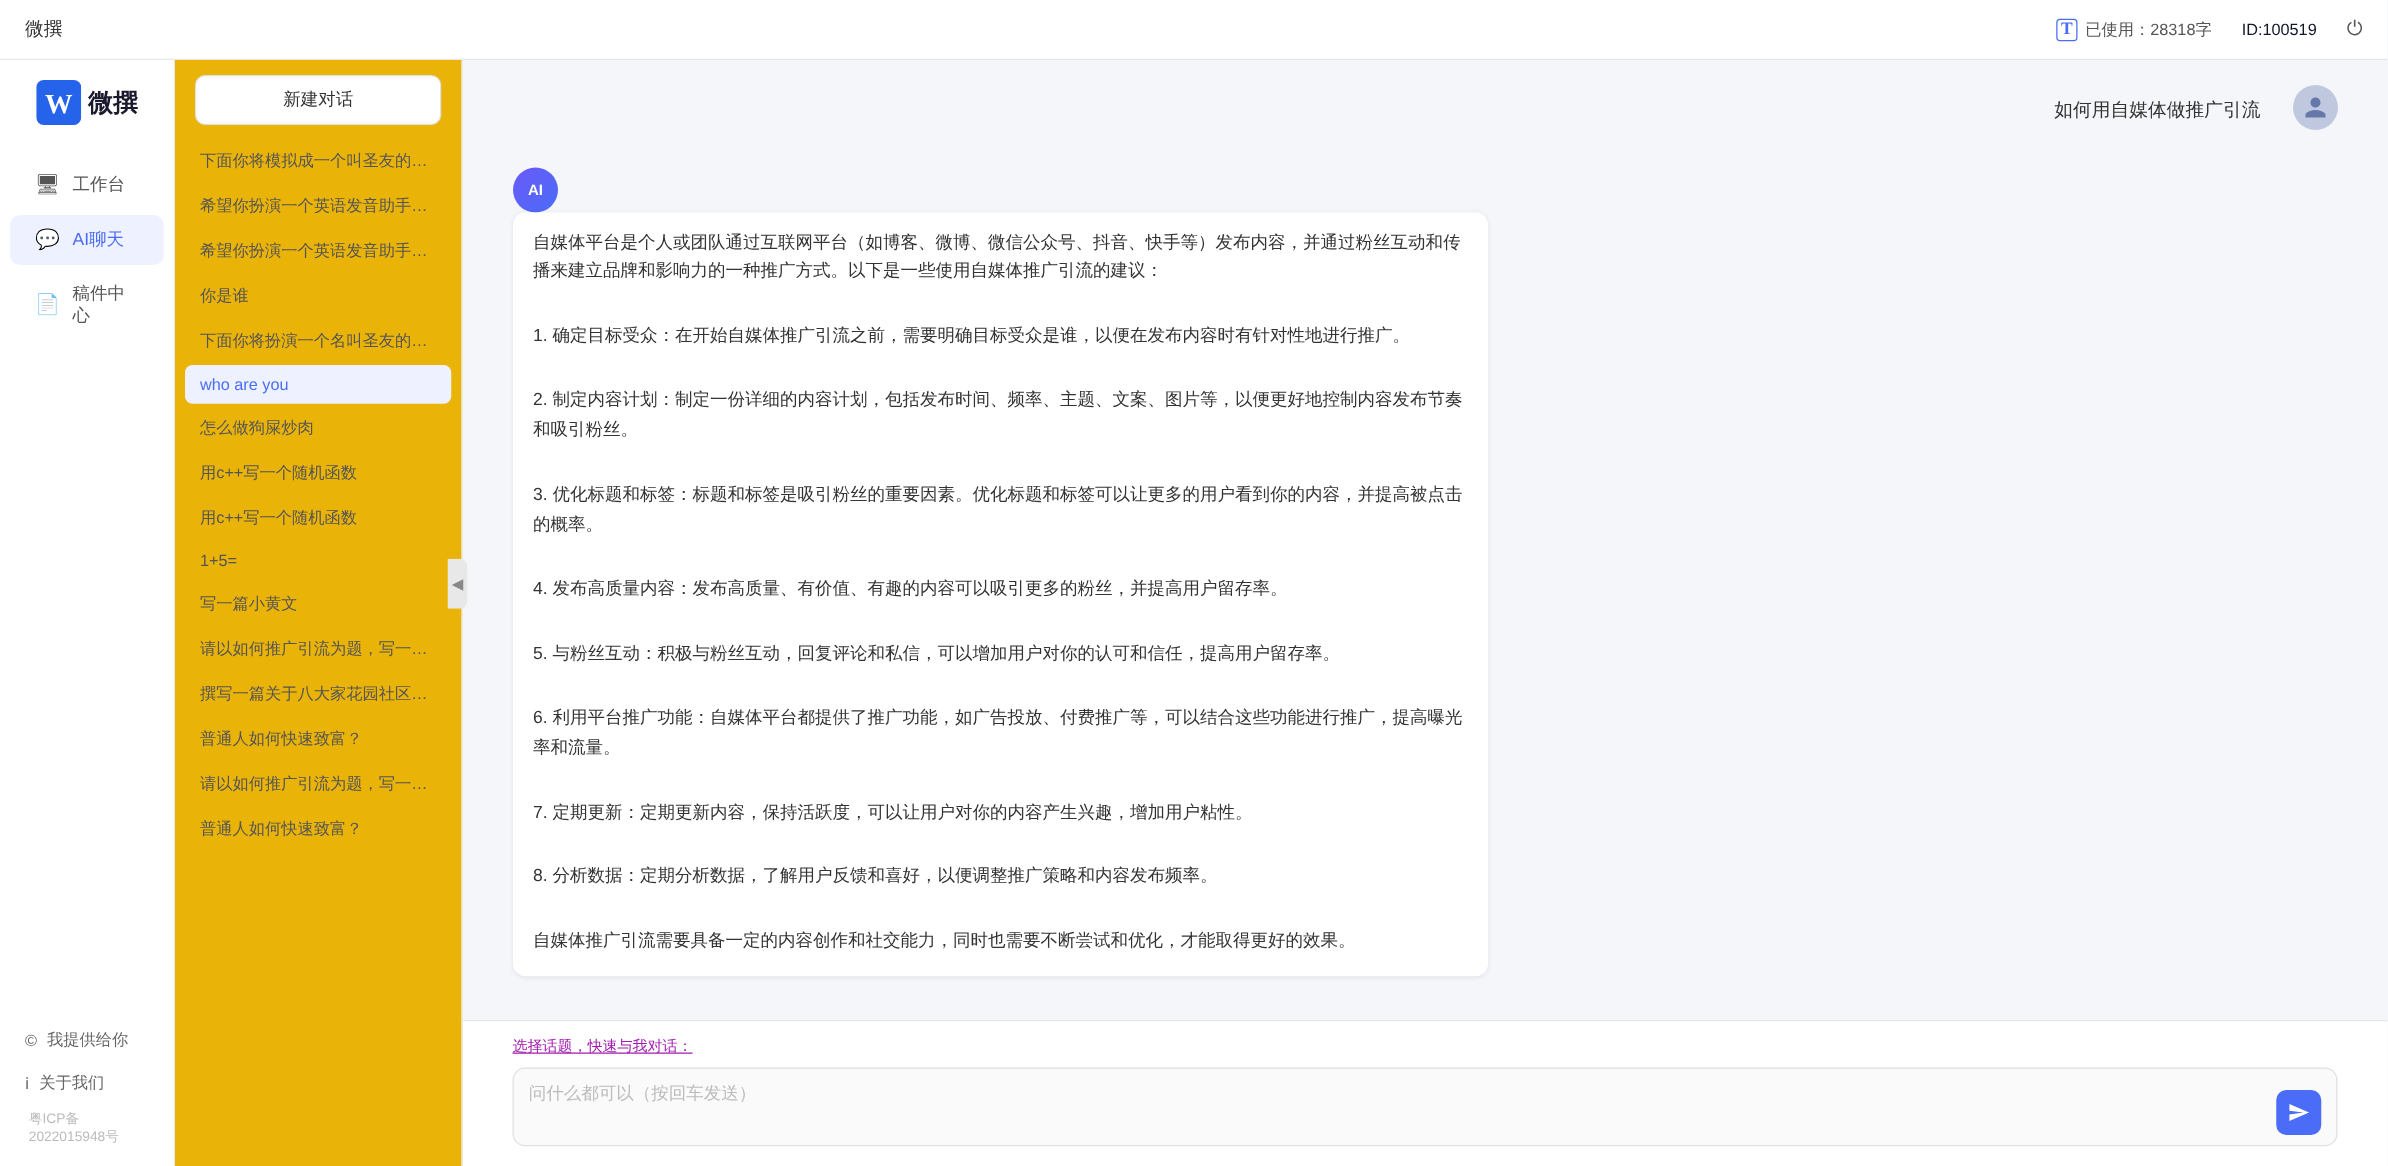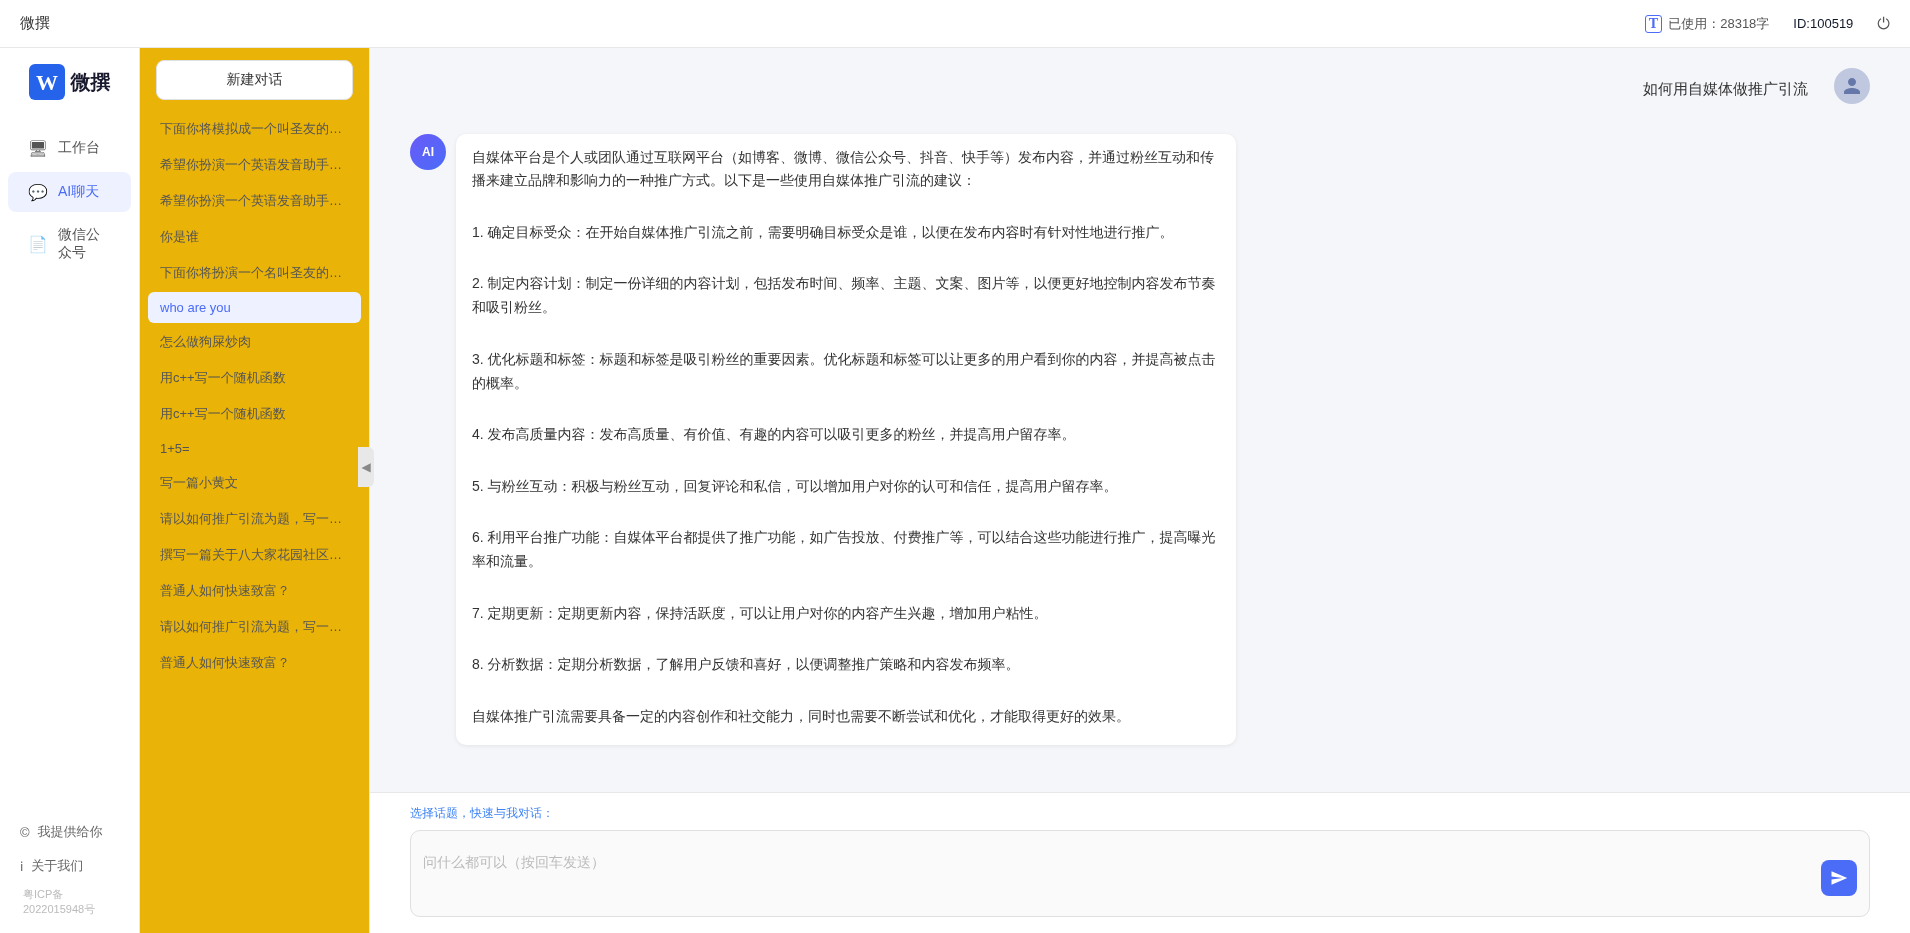--- a/index.html
+++ b/index.html
@@ -172,20 +172,21 @@
       flex: 1;
       overflow-y: auto;
       padding: 20px 40px;
     }
 
     
     .message-row {
       display: flex;
       align-items: flex-start;
       margin-bottom: 20px;
+      flex-direction: column;
     }
     .message-row.user { flex-direction: row-reverse; }
     .avatar {
       width: 36px;
       height: 36px;
       border-radius: 50%;
       flex-shrink: 0;
       display: flex;
       align-items: center;
       justify-content: center;
@@ -223,30 +224,31 @@
 
     
     .chat-input-area {
       background: #fff;
       border-top: 1px solid #e8e8e8;
       padding: 12px 40px 16px;
       flex-shrink: 0;
     }
     .quick-topics {
       font-size: 12px;
-      color: #3b82f6;
+      color: #a21caf;
       margin-bottom: 8px;
+      text-decoration: underline;
     }
     .input-wrapper {
       display: flex;
       align-items: flex-end;
       border: 1px solid #e0e0e0;
       border-radius: 10px;
       background: #fafafa;
-      padding: 20px 12px;
+      padding: 8px 12px;
     }
     .chat-textarea {
       flex: 1;
       border: none;
       background: transparent;
       resize: none;
       font-size: 14px;
       color: #333;
       outline: none;
       min-height: 40px;
@@ -322,21 +324,21 @@
       <div class="nav-item">
         <span class="nav-icon">🖥</span>
         <span>工作台</span>
       </div>
       <div class="nav-item active">
         <span class="nav-icon">💬</span>
         <span>AI聊天</span>
       </div>
       <div class="nav-item">
         <span class="nav-icon">📄</span>
-        <span>微信公众号</span>
+        <span>稿件中心</span>
       </div>
     </div>
 
     <div class="sidebar-bottom">
       <div class="sidebar-bottom-item">
         <span>©</span>
         <span>我提供给你</span>
       </div>
       <div class="sidebar-bottom-item">
         <span>ℹ</span>

